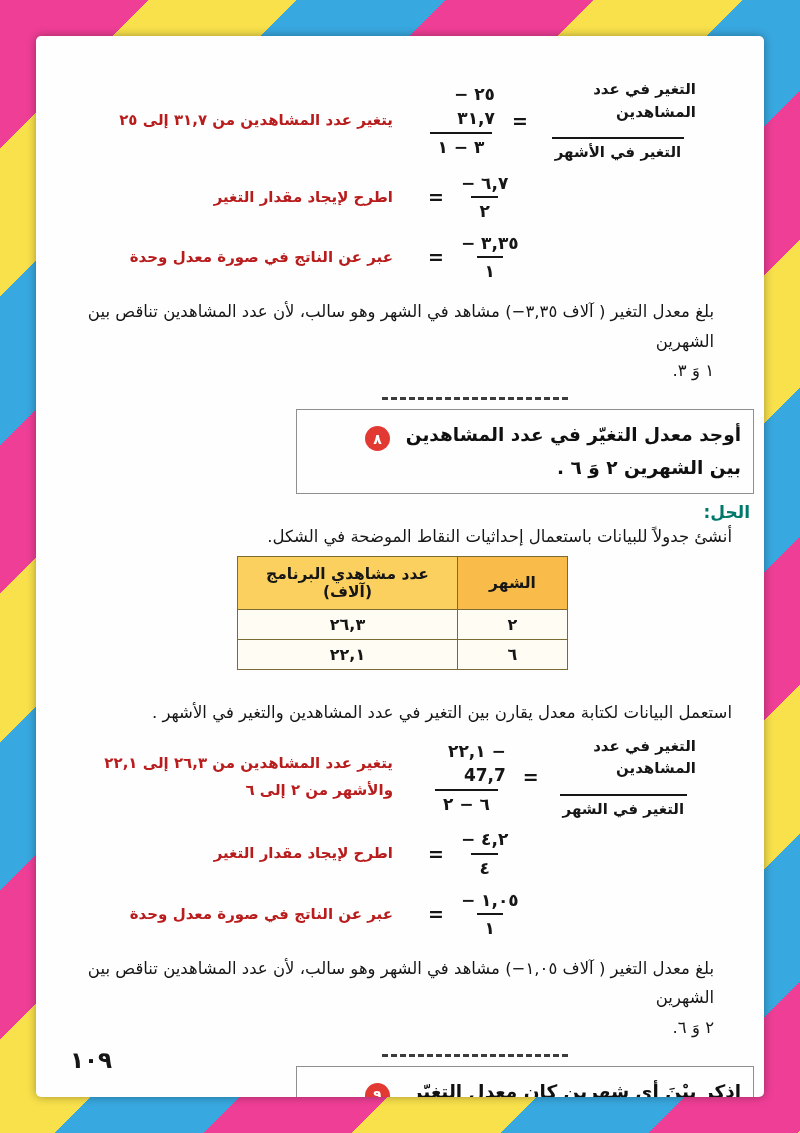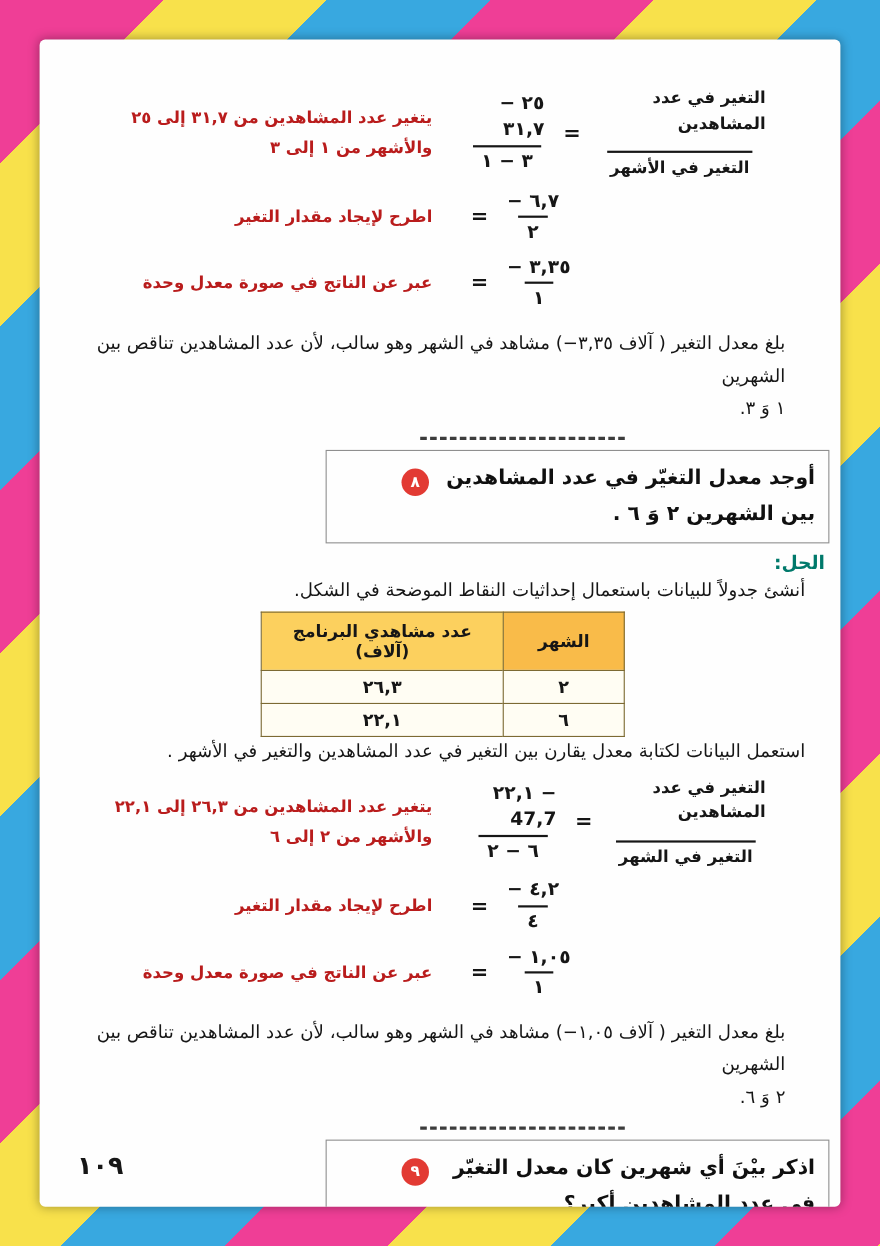--- a/index.html
+++ b/index.html
@@ -30,21 +30,21 @@
 
   .dashes{border-top:3px dashed #3c3c3c;width:186px;margin:11px 186px 9px 0}
 
   .qbox{display:flex;align-items:flex-start;border:1px solid #8f8f8f;width:458px;padding:8px 12px;margin-top:4px}
   .qtext{flex:1;font-size:18.5px;font-weight:700;line-height:1.8;color:#101010}
   .badge{flex:0 0 auto;width:25px;height:25px;border-radius:50%;background:#e23a33;color:#fff;
     font-size:14px;font-weight:700;display:flex;align-items:center;justify-content:center;margin:8px 10px 0 56px}
 
   .sol{margin:8px 4px 1px 0;font-size:17px;font-weight:700;color:#00796b}
   .body-line{margin:5px 22px 0 0;font-size:16.5px}
-  .mt{margin-top:3px}
+  .mt{margin-top:33px}
 
   .vtable{border-collapse:collapse;margin:10px 186px 0 0}
   .vtable th,.vtable td{border:1.4px solid #7c6a33;text-align:center}
   .vtable th{font-size:15.5px;font-weight:700;padding:8px 6px}
   .th-month{background:#f9bb49;width:110px}
   .th-viewers{background:#fcd05e;width:220px}
   .vtable td{font-size:16px;font-weight:700;padding:5px 6px;background:#fffdf3}
 
   .pagenum{position:absolute;left:34px;bottom:24px;font-size:23px;font-weight:700;direction:rtl}
 </style>
@@ -63,21 +63,20 @@
               <div class="fbot">التغير في الأشهر</div>
             </div>
             <div class="sign">=</div>
             <div class="nfrac">
               <div class="ftop">٢٥ − ٣١,٧</div>
               <div class="fbot">٣ − ١</div>
             </div>
           </div>
           <div class="eq-note">
             <div>يتغير عدد المشاهدين من ٣١,٧ إلى ٢٥</div>
-            <div>والأشهر من ١ إلى ٣</div>
           </div>
         </div>
         <div class="eq-row">
           <div class="eq-math cont">
             <div class="nfrac">
               <div class="ftop">− ٦,٧</div>
               <div class="fbot">٢</div>
             </div>
             <div class="sign">=</div>
           </div>

